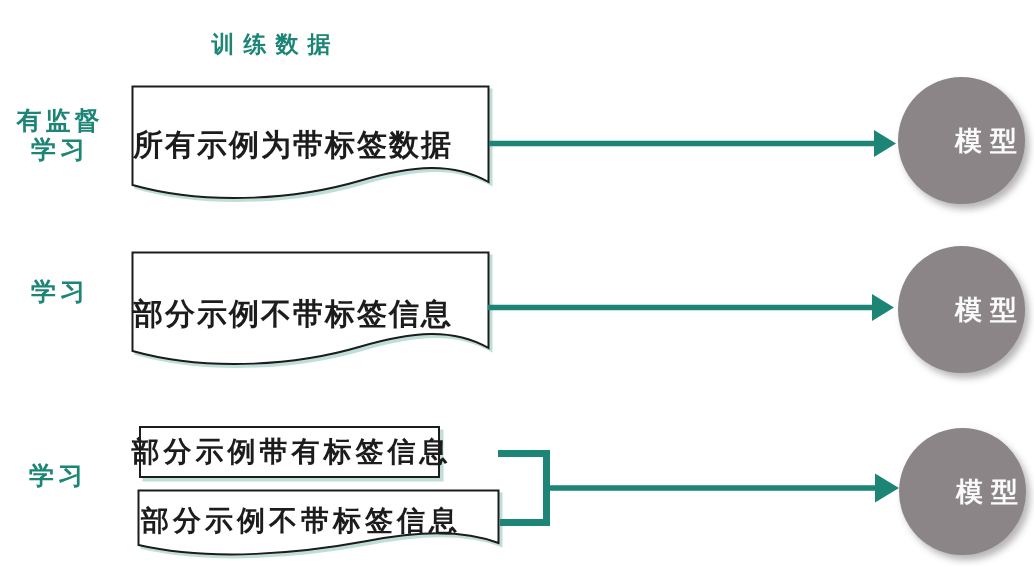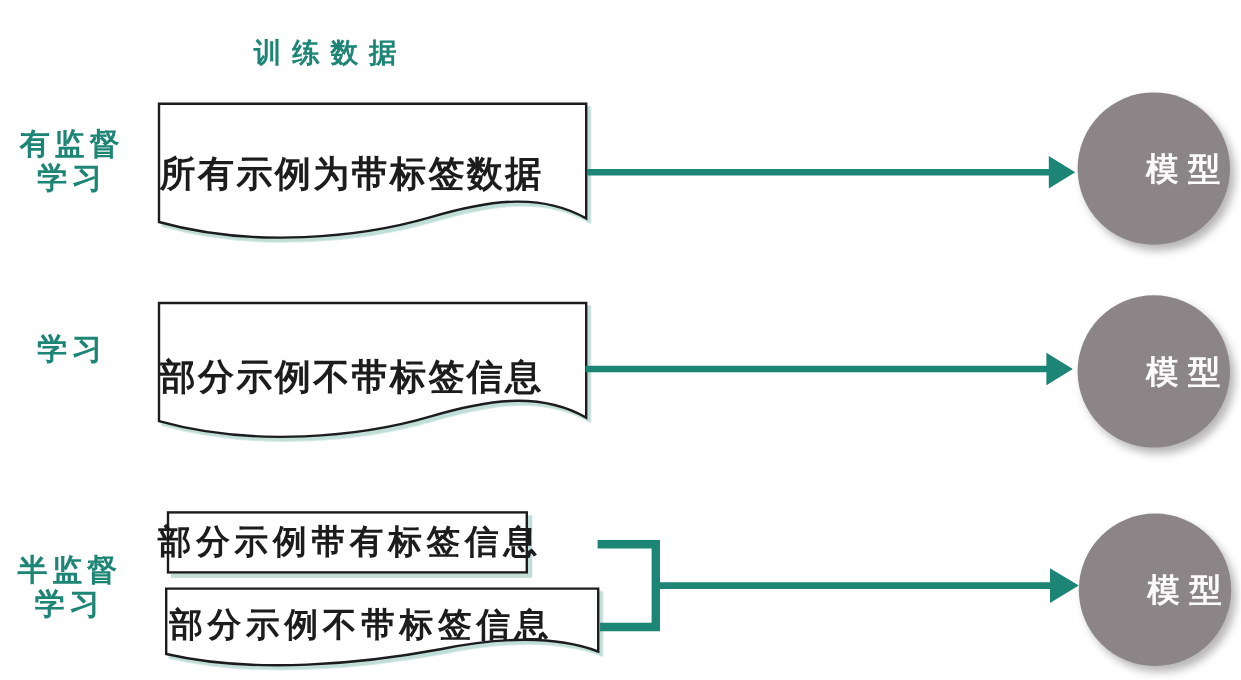--- a/index.html
+++ b/index.html
@@ -77,21 +77,20 @@
   <div class="title">训练数据</div>
 
   <div class="row-label label-1">
     <span>有监督</span>
     <span>学习</span>
   </div>
   <div class="row-label label-2">
     <span>学习</span>
   </div>
   <div class="row-label label-3">
-    <span>半监督</span>
     <span>学习</span>
   </div>
 
   <div class="docbox docbox-1">
     <svg width="359" height="122" viewBox="0 0 359 122">
       <path class="doc-path" d="M1.5,1.5 H357.5 V97 C322,77 282,80 228,96 C170,113 80,122 1.5,100 Z"></path>
     </svg>
     <div class="boxtext">所有示例为带标签数据</div>
   </div>
 

